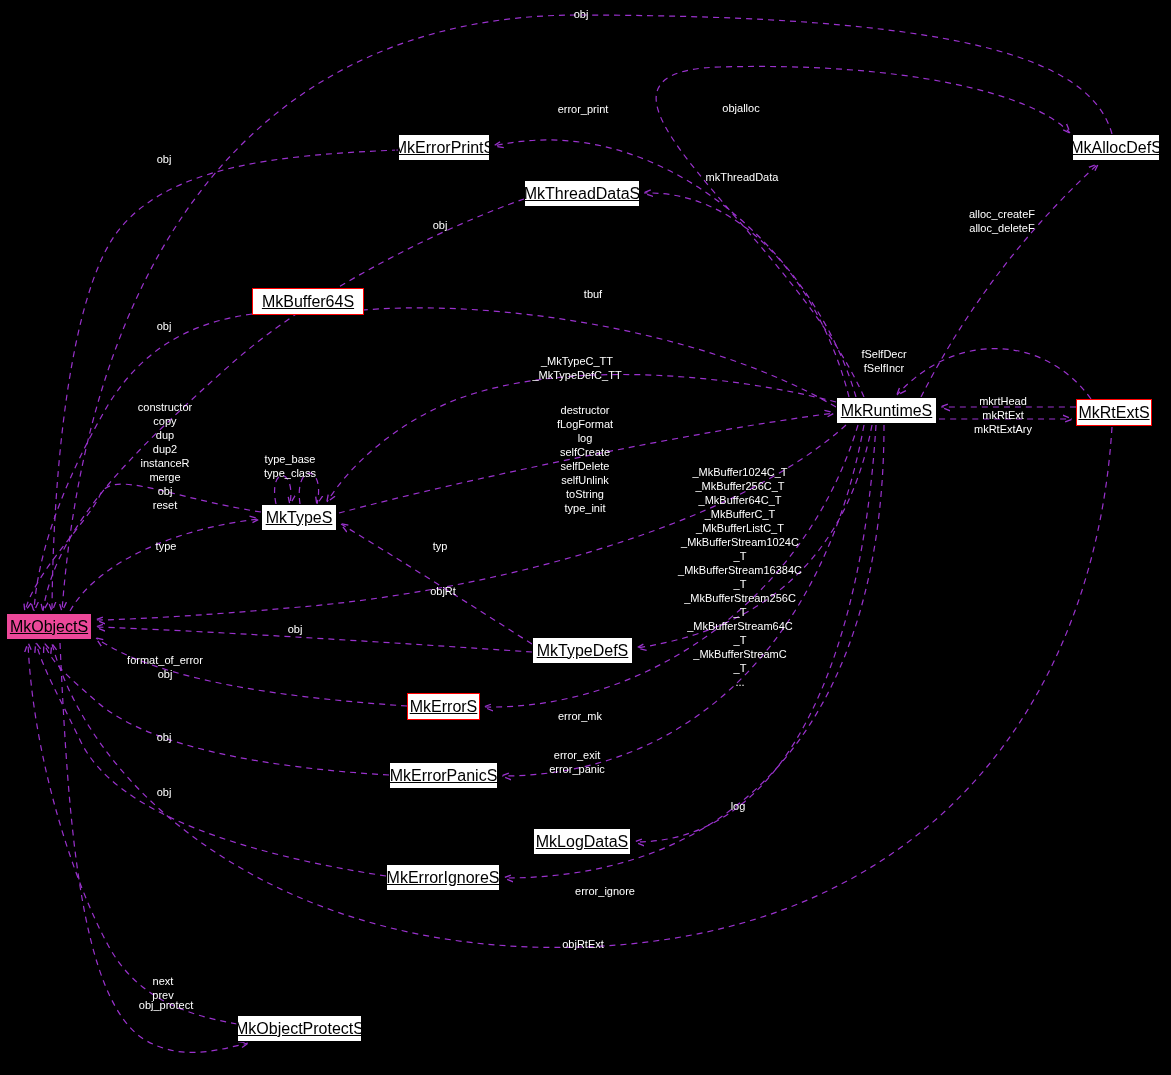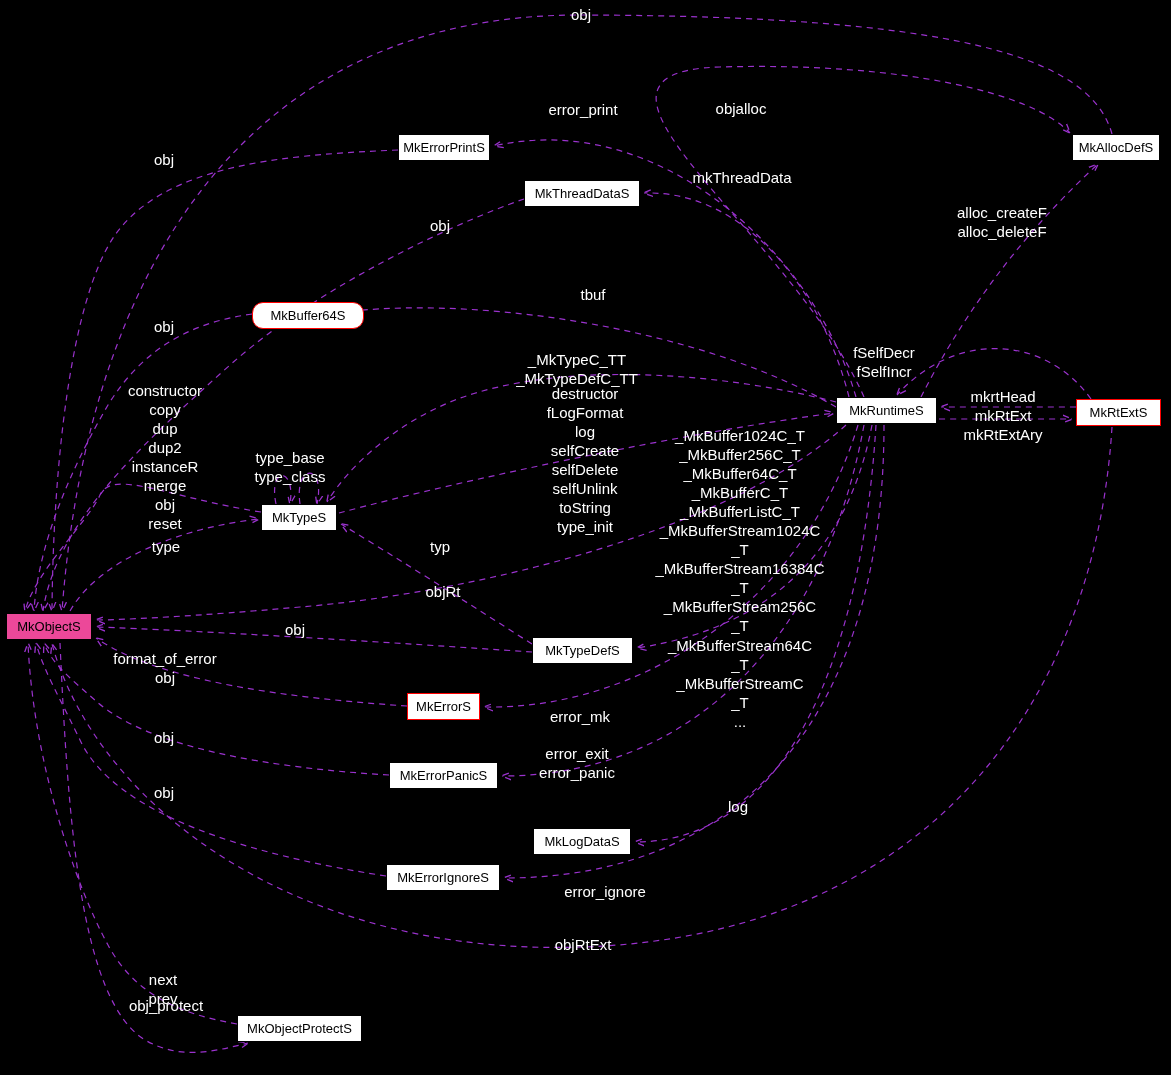--- a/index.html
+++ b/index.html
@@ -6,28 +6,28 @@
   .stage {
     position:relative; width:1171px; height:1075px;
     background:#000; overflow:hidden;
     font-family:"Liberation Sans", sans-serif;
   }
   .edges { position:absolute; left:0; top:0; width:1171px; height:1075px; }
   .edges path { fill:none; stroke:#9a32cd; stroke-width:1.2; stroke-dasharray:6,5; }
   .node {
     position:absolute; height:27px; box-sizing:border-box;
     background:#fff; border:1px solid #000; color:#000;
-    font-size:13px; display:flex; align-items:center; justify-content:center;
-    cursor:pointer; z-index:3; white-space:nowrap;
+    font-size:16px; display:flex; align-items:center; justify-content:center;
+    cursor:pointer; z-index:3; white-space:nowrap;text-decoration:underline;
   }
   .node--red { border:1px solid #ff0000; }
   .node--current { background:#ec4899; border:1px solid #000; }
   .elabel {
     position:absolute; transform:translate(-50%,-50%);
-    color:#ffffff; font-size:15px; line-height:1.27;
+    color:#ffffff; font-size:11px; line-height:1.27;
     white-space:pre-line; text-align:center; z-index:2;
   }
 </style>
 </head>
 <body>
 
 <div class="stage">
 
   <svg class="edges" xmlns="http://www.w3.org/2000/svg">
     <defs>
@@ -95,23 +95,23 @@
     <path d="M 386 876 C 250 855, 115 815, 80 740 C 62 702, 44 672, 36 643" marker-end="url(#arrow)"></path>
 
     <path d="M 60 643 C 68 820, 80 1000, 145 1040 C 180 1060, 212 1052, 248 1043" marker-end="url(#arrow)"></path>
 
     <path d="M 237 1024 C 180 1014, 135 995, 108 945 C 75 885, 33 760, 28 643" marker-end="url(#arrow)"></path>
   </svg>
 
   <div class="node" style="left:398px;top:134px;width:92px;">MkErrorPrintS</div>
   <div class="node" style="left:524px;top:180px;width:116px;">MkThreadDataS</div>
   <div class="node" style="left:1072px;top:134px;width:88px;">MkAllocDefS</div>
-  <div class="node node--red" style="left:252px;top:302px;width:112px;border-radius:11px;">MkBuffer64S</div>
+  <div class="node node--red" style="left:252px;top:288px;width:112px;">MkBuffer64S</div>
   <div class="node" style="left:836px;top:397px;width:101px;">MkRuntimeS</div>
-  <div class="node node--red" style="left:1076px;top:399px;width:85px;">MkRtExtS</div>
+  <div class="node node--red" style="left:1076px;top:399px;width:76px;">MkRtExtS</div>
   <div class="node" style="left:261px;top:504px;width:76px;">MkTypeS</div>
   <div class="node node--current" style="left:6px;top:613px;width:86px;">MkObjectS</div>
   <div class="node" style="left:532px;top:637px;width:101px;">MkTypeDefS</div>
   <div class="node node--red" style="left:407px;top:693px;width:73px;">MkErrorS</div>
   <div class="node" style="left:389px;top:762px;width:109px;">MkErrorPanicS</div>
   <div class="node" style="left:533px;top:828px;width:98px;">MkLogDataS</div>
   <div class="node" style="left:386px;top:864px;width:114px;">MkErrorIgnoreS</div>
   <div class="node" style="left:237px;top:1015px;width:125px;">MkObjectProtectS</div>
 
   <div class="elabel" style="left:581px;top:15px;">obj</div>

